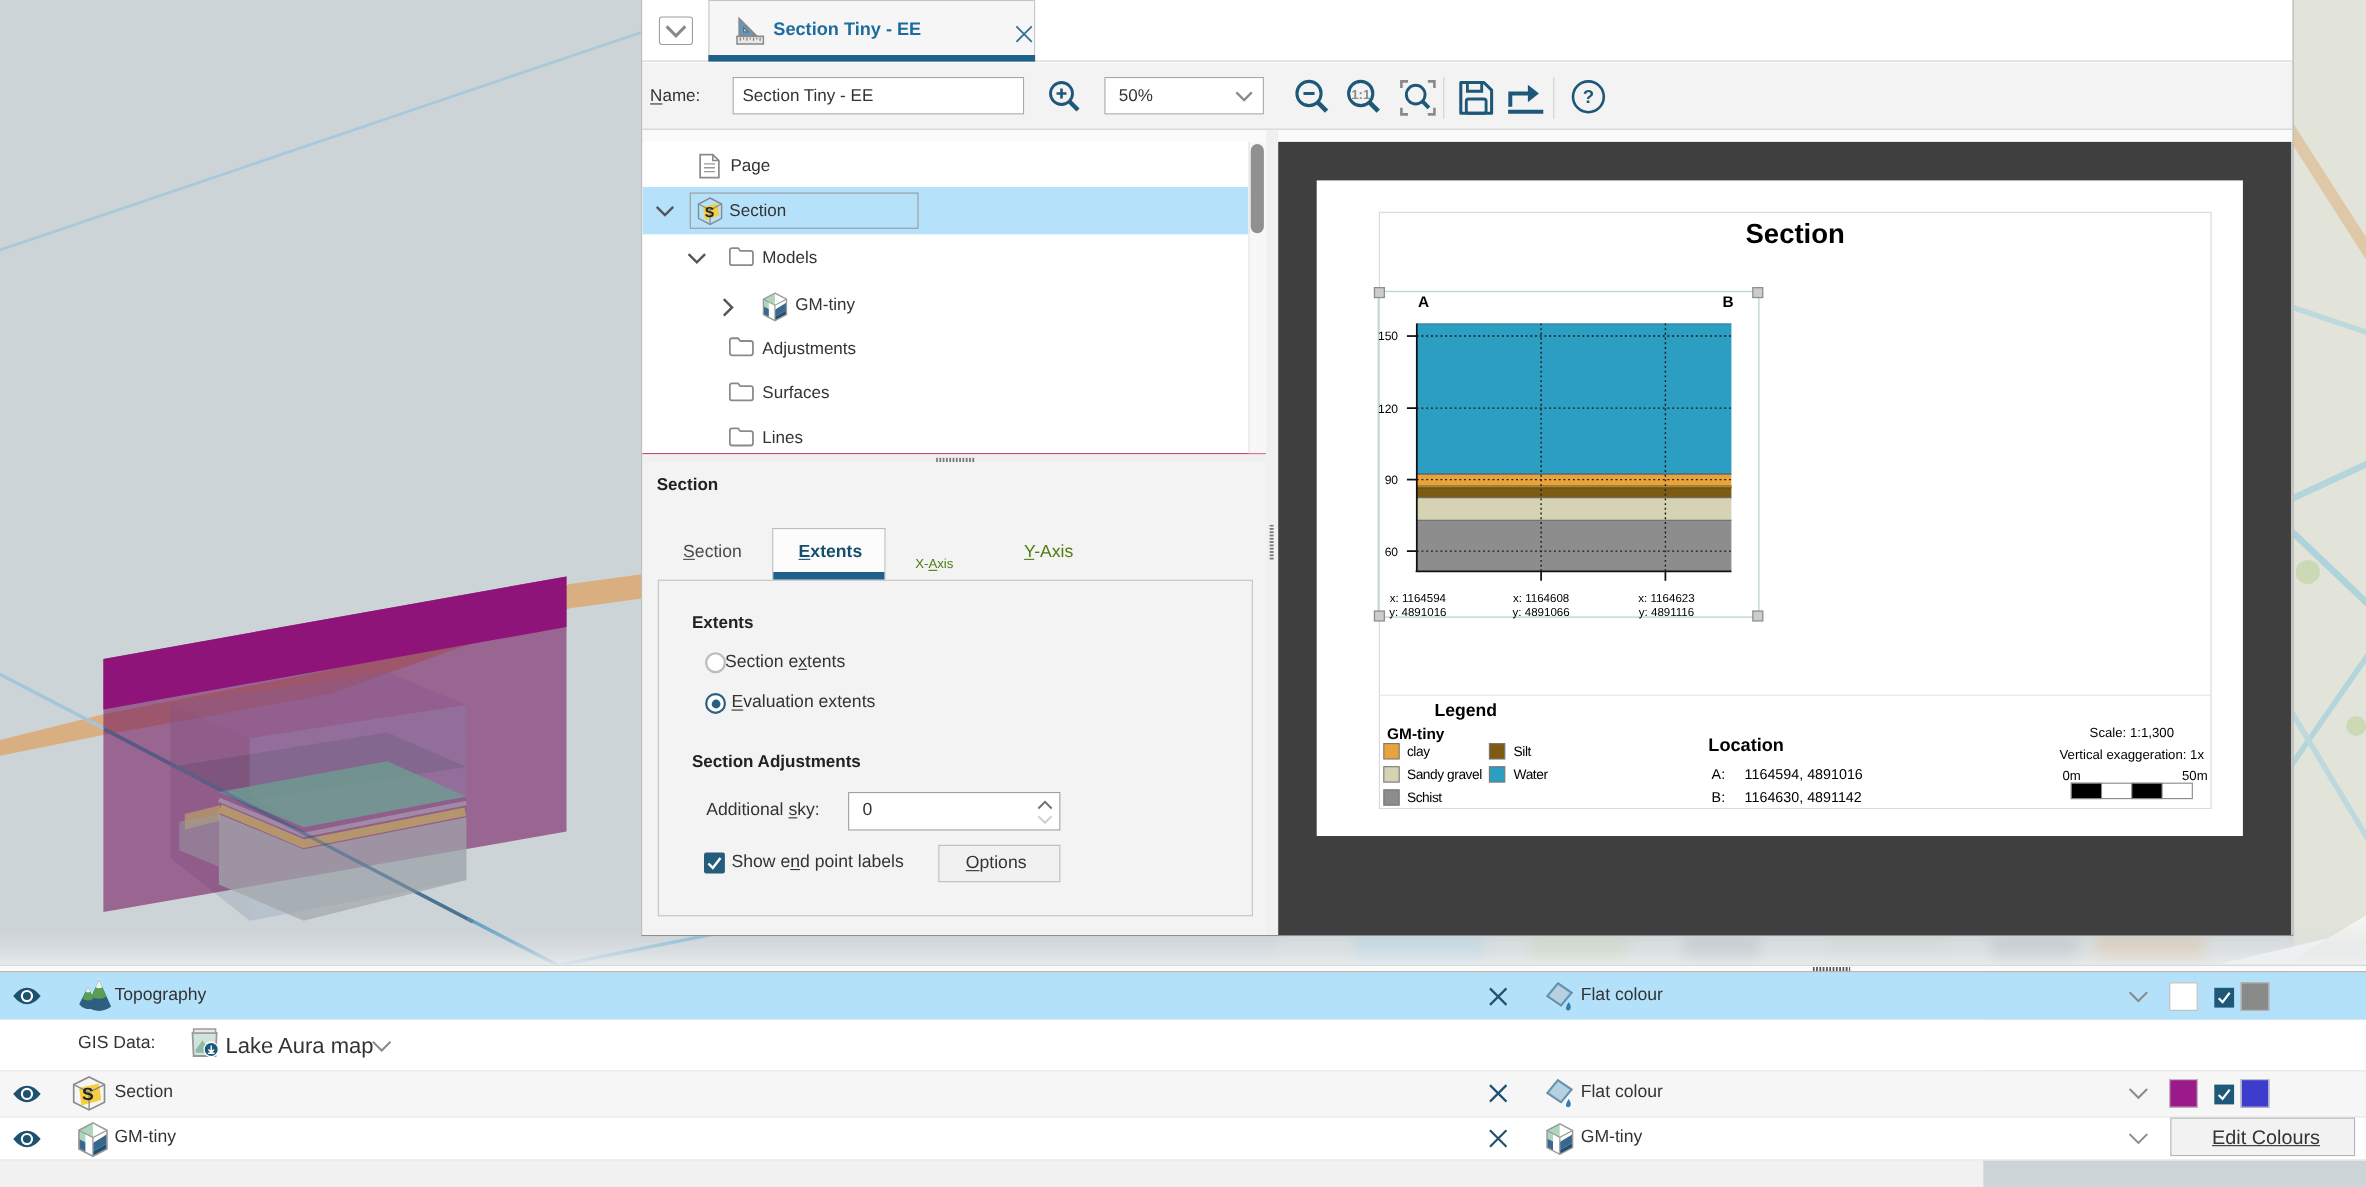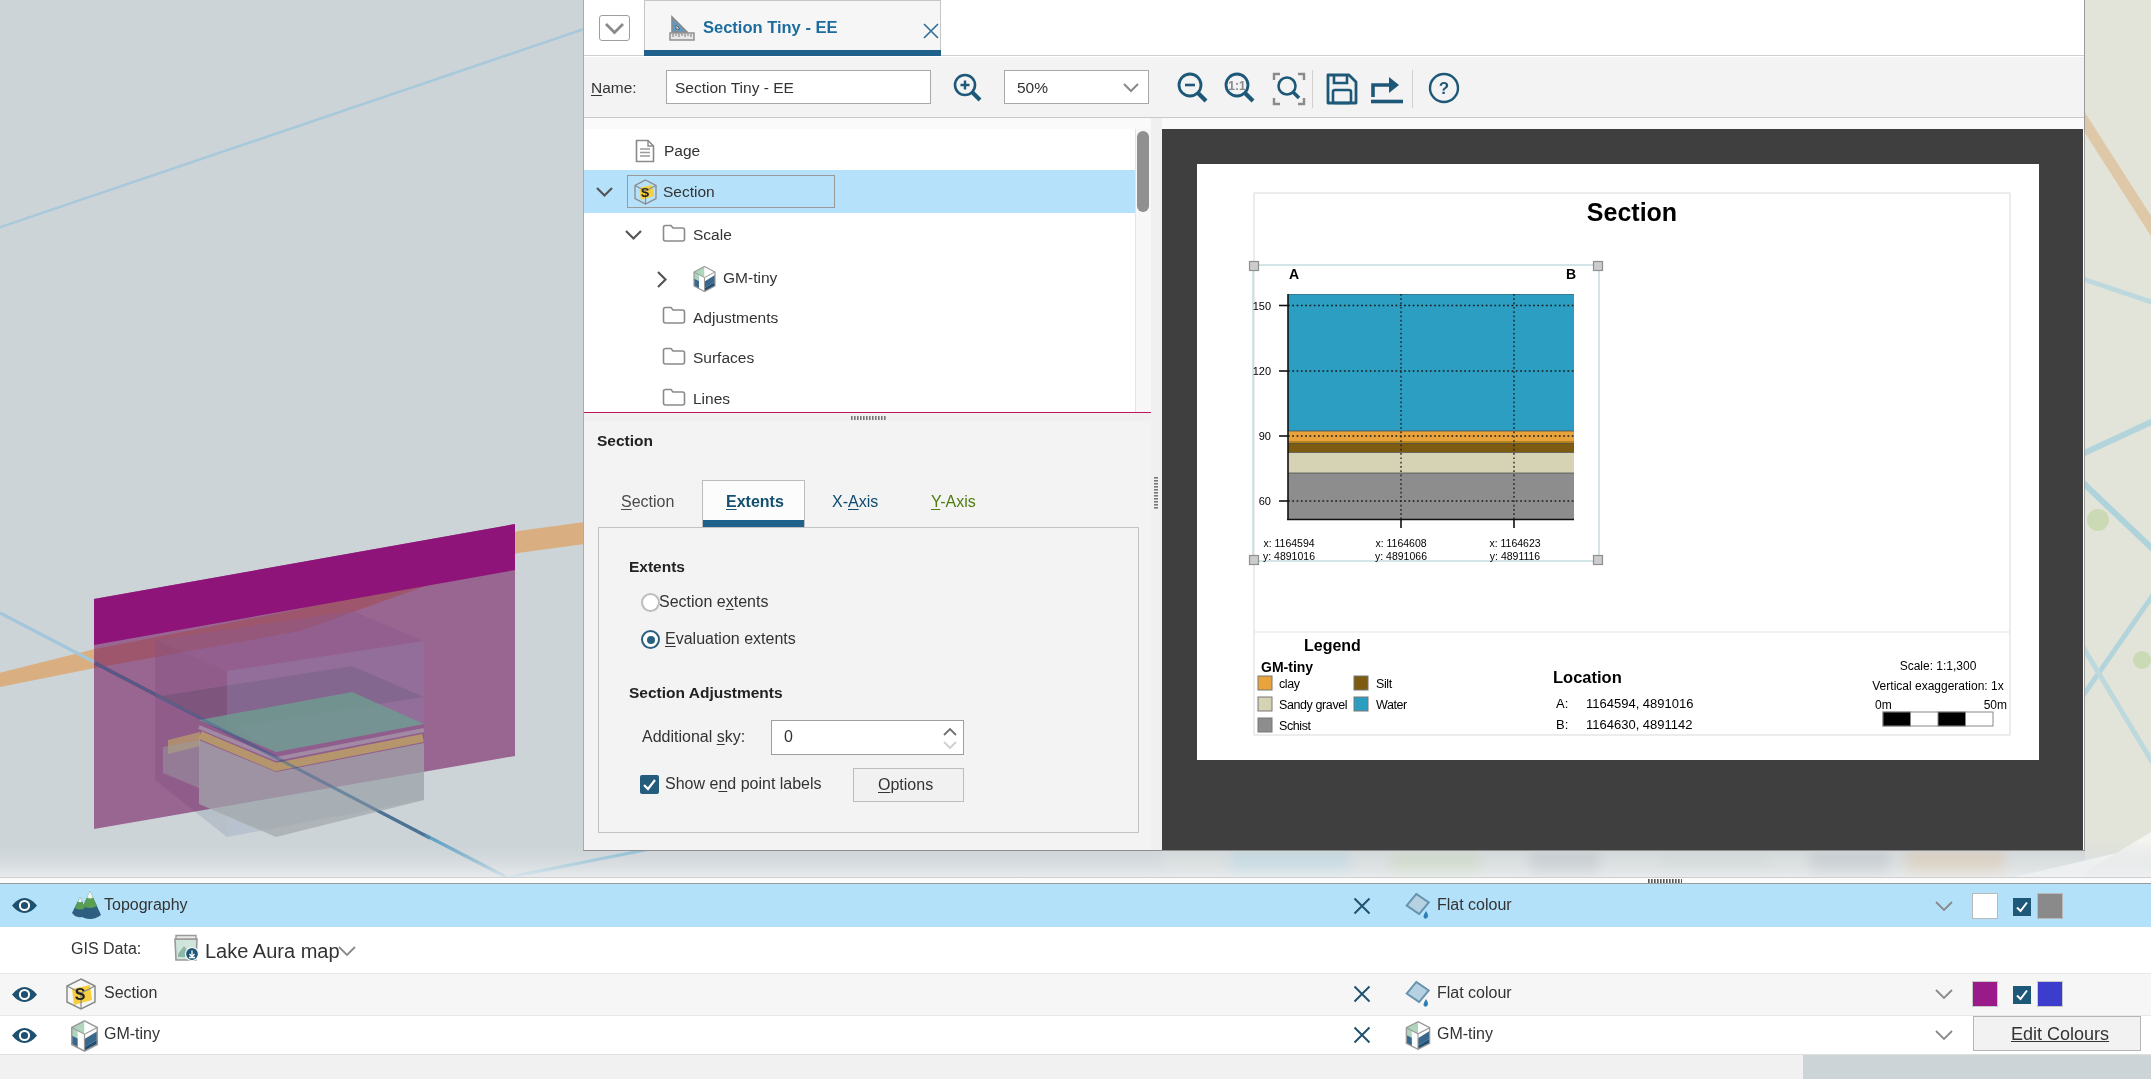--- a/index.html
+++ b/index.html
@@ -187,21 +187,21 @@
       <text x="12" y="18" font-size="13" font-weight="bold" fill="#222" text-anchor="middle" font-family="Liberation Sans">S</text>
     </svg>
     <div class="abs txt" style="left:79px;top:54px;font-size:15.5px;">Section</div>
 
     <svg class="abs" style="left:40px;top:100px;" width="19" height="12">
         <path d="M2 2 L9.5 9.5 L17 2" fill="none" stroke="#555" stroke-width="2.2"></path>
       </svg>
     <svg class="abs" style="left:78px;top:94px;" width="24" height="20" viewBox="0 0 24 20">
       <path d="M1.5 4.5 Q1.5 2.5 3.5 2.5 H9 L11 5 H20.5 Q22.5 5 22.5 7 V16 Q22.5 18 20.5 18 H3.5 Q1.5 18 1.5 16 Z" fill="#fff" stroke="#8a8a8a" stroke-width="1.6"></path>
     </svg>
-    <div class="abs txt" style="left:109px;top:97px;font-size:15.5px;">Scale</div>
+    <div class="abs txt" style="left:109px;top:97px;font-size:15.5px;">Models</div>
 
     <svg class="abs" style="left:72px;top:141px;" width="12" height="19">
         <path d="M2 2 L9.5 9.5 L2 17" fill="none" stroke="#555" stroke-width="2.2"></path>
       </svg>
     <svg class="abs" style="left:108px;top:136px;" width="25" height="28" viewBox="0 0 25 28">
       <polygon points="12.5,1.5 2,7 12.5,12.5" fill="#aed6bc"></polygon>
       <polygon points="12.5,1.5 23,7 12.5,12.5" fill="#fff"></polygon>
       <polygon points="2,7 7,9.8 7,16 2,13.5" fill="#aed6bc"></polygon>
       <polygon points="2,13.5 7,16 7,24 2,21" fill="#39688c"></polygon>
       <polygon points="7,9.8 12.5,12.5 12.5,26.5 7,24" fill="#fdfdfd"></polygon>
@@ -251,21 +251,21 @@
   </g>
     </svg>
 
   
   <div id="props" class="abs" style="left:0;top:421px;width:567px;height:429px;background:#f3f3f3;">
     <div class="abs txt" style="left:13px;top:11px;font-size:15.5px;font-weight:bold;color:#222;">Section</div>
     <div class="abs txt" style="left:37px;top:72px;font-size:16px;color:#4a4a4a;"><u>S</u>ection</div>
     <div class="abs" style="left:118px;top:59px;width:103px;height:47px;background:#fcfcfc;border:1px solid #bdbdbd;border-bottom:none;"></div>
     <div class="abs" style="left:119px;top:99px;width:101px;height:7px;background:#20618c;"></div>
     <div class="abs txt" style="left:142px;top:72px;font-size:16px;color:#14506e;font-weight:bold;"><u>E</u>xtents</div>
-    <div class="abs txt" style="left:248px;top:72px;font-size:16px;color:#0c4a6e;">X-<u>A</u>xis</div>
+    <div class="abs txt" style="left:248px;top:84px;font-size:12px;color:#4d7c0f;">X-<u>A</u>xis</div>
     <div class="abs txt" style="left:347px;top:72px;font-size:16px;color:#4d7c0f;"><u>Y</u>-Axis</div>
     <div class="abs" style="left:14px;top:106px;width:541px;height:306px;border:1px solid #c2c2c2;"></div>
     <div class="abs txt" style="left:45px;top:137px;font-size:15.5px;font-weight:bold;color:#222;">Extents</div>
     <div class="abs" style="left:57px;top:172px;width:19px;height:19px;border:2px solid #bdbdbd;border-radius:50%;background:#fff;"></div>
     <div class="abs txt" style="left:75px;top:172px;font-size:16px;">Section e<u>x</u>tents</div>
     <div class="abs" style="left:57px;top:209px;width:19px;height:19px;border:2.5px solid #29607f;border-radius:50%;background:#fff;"></div>
     <div class="abs" style="left:62.5px;top:214.5px;width:8px;height:8px;border-radius:50%;background:#29607f;"></div>
     <div class="abs txt" style="left:81px;top:209px;font-size:16px;"><u>E</u>valuation extents</div>
     <div class="abs txt" style="left:45px;top:263px;font-size:15.5px;font-weight:bold;color:#222;">Section Adjustments</div>
     <div class="abs txt" style="left:58px;top:307px;font-size:16px;">Additional <u>s</u>ky:</div>

